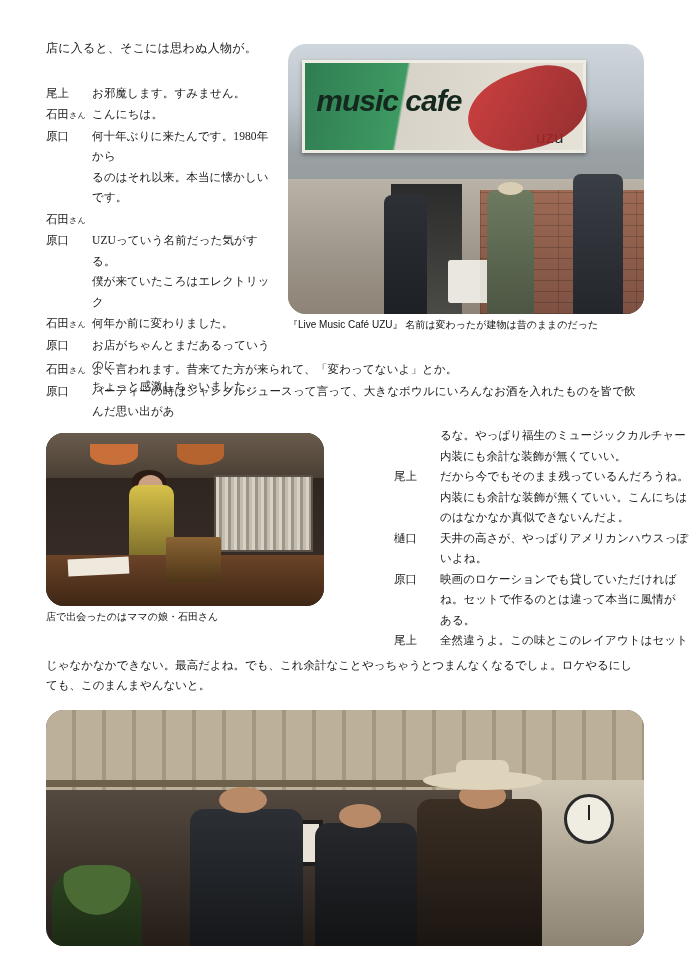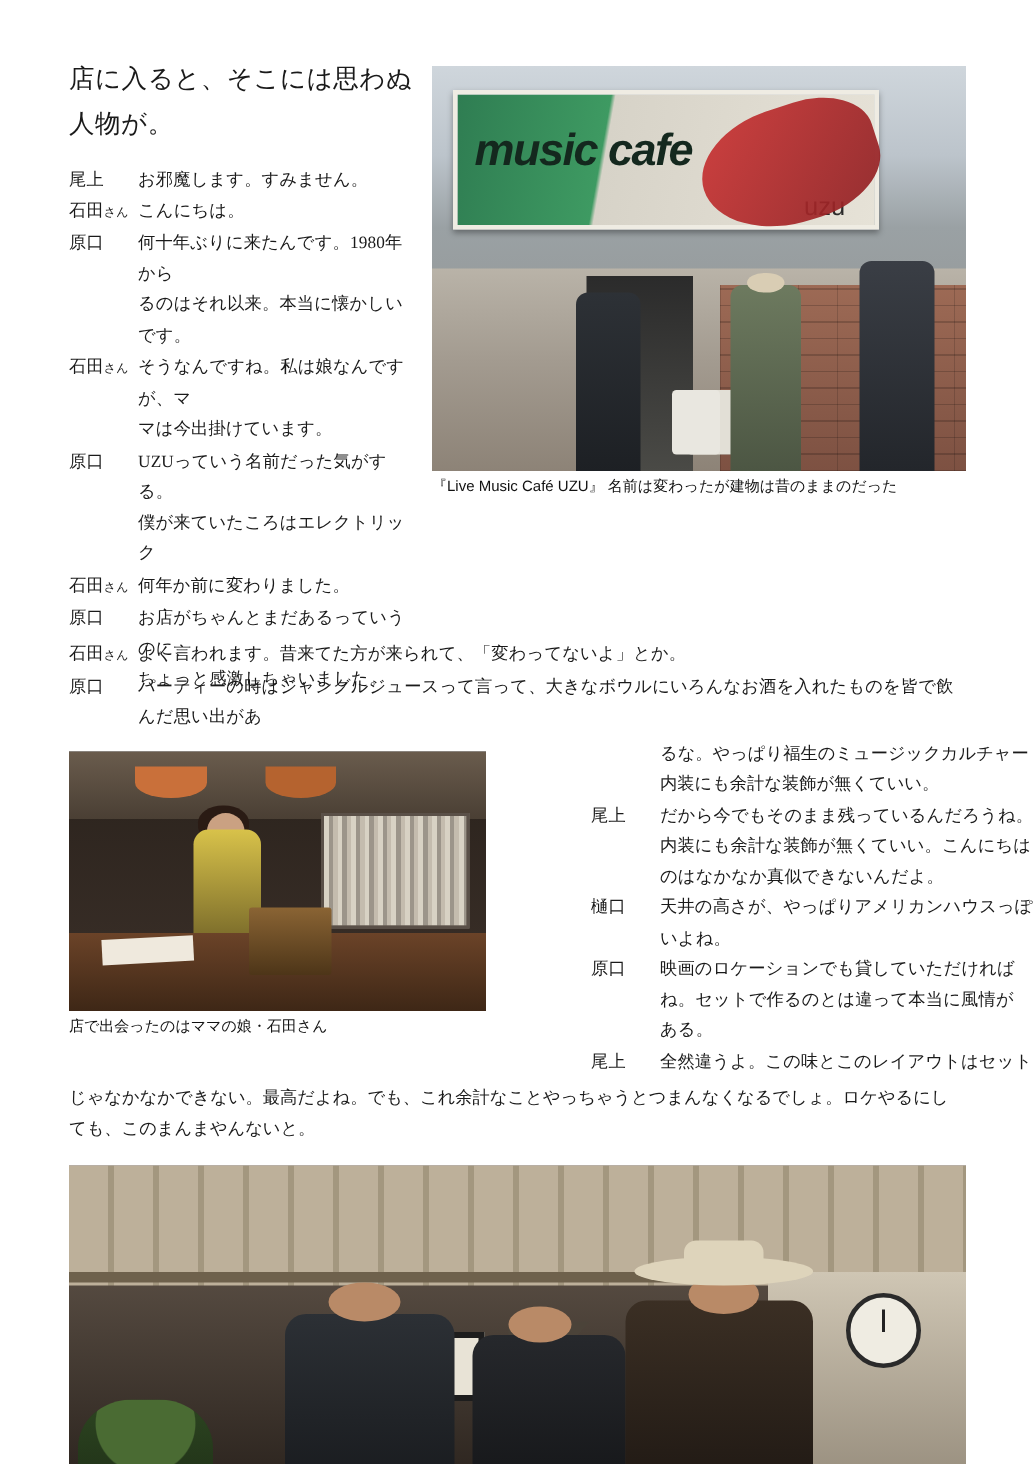--- a/index.html
+++ b/index.html
@@ -18,23 +18,23 @@
   .page {
     position: relative;
     width: 690px;
     height: 976px;
     box-sizing: border-box;
     padding: 38px 46px 18px 46px;
   }
 
   
   .intro {
-    font-size: 17px;
+    font-size: 12px;
     line-height: 1.75;
-    margin: 0 0 12px 0;
+    margin: 0 0 24px 0;
     letter-spacing: .02em;
   }
 
   .dlg {
     display: flex;
     font-size: 11.5px;
     line-height: 1.78;
     letter-spacing: .01em;
     margin-bottom: 1px;
   }
@@ -66,20 +66,21 @@
   .photo-uzu {
     position: absolute;
     right: 0;
     top: 6px;
     width: 356px;
   }
 
   .figure img, .figure .ph {
     display: block;
     width: 100%;
+    border-radius: 18px;
   }
   .cap {
     font-size: 10px;
     line-height: 1.5;
     margin-top: 3px;
     color: #111;
     font-family: "Liberation Sans", sans-serif;
     letter-spacing: 0;
   }
 
@@ -245,24 +246,20 @@
       <div class="dlg">
         <div class="spk"><span>原口</span><span class="sub"></span></div>
         <div class="utter">
           <span class="ln">何十年ぶりに来たんです。1980年から</span>
           <span class="ln">るのはそれ以来。本当に懐かしいです。</span>
         </div>
       </div>
 
       <div class="dlg">
         <div class="spk"><span>石田</span><span class="sub">さん</span></div>
-        <div class="utter">
-          <span class="ln">そうなんですね。私は娘なんですが、マ</span>
-          <span class="ln">マは今出掛けています。</span>
-        </div>
       </div>
 
       <div class="dlg">
         <div class="spk"><span>原口</span><span class="sub"></span></div>
         <div class="utter">
           <span class="ln">UZUっていう名前だった気がする。</span>
           <span class="ln">僕が来ていたころはエレクトリック</span>
         </div>
       </div>
 

